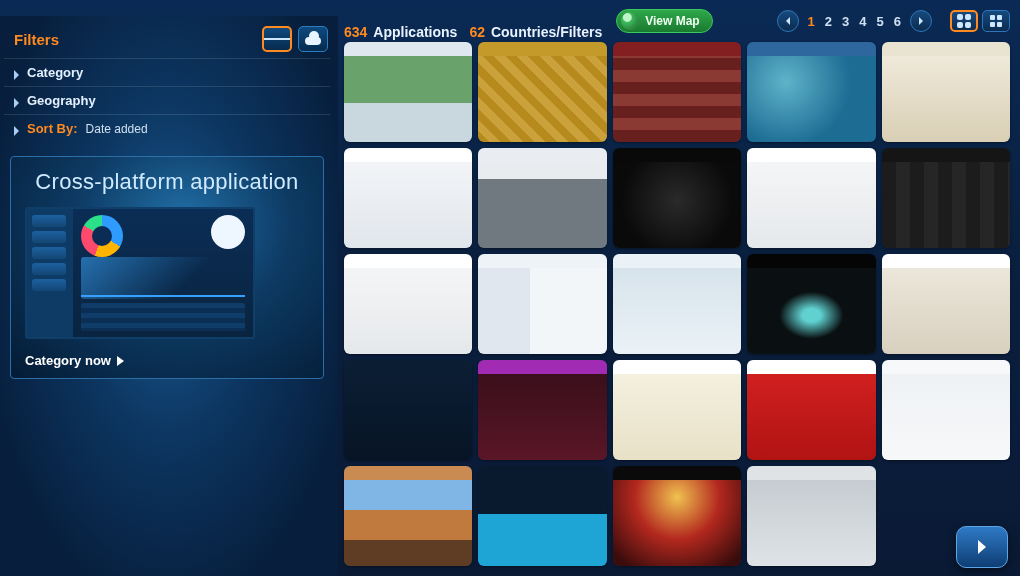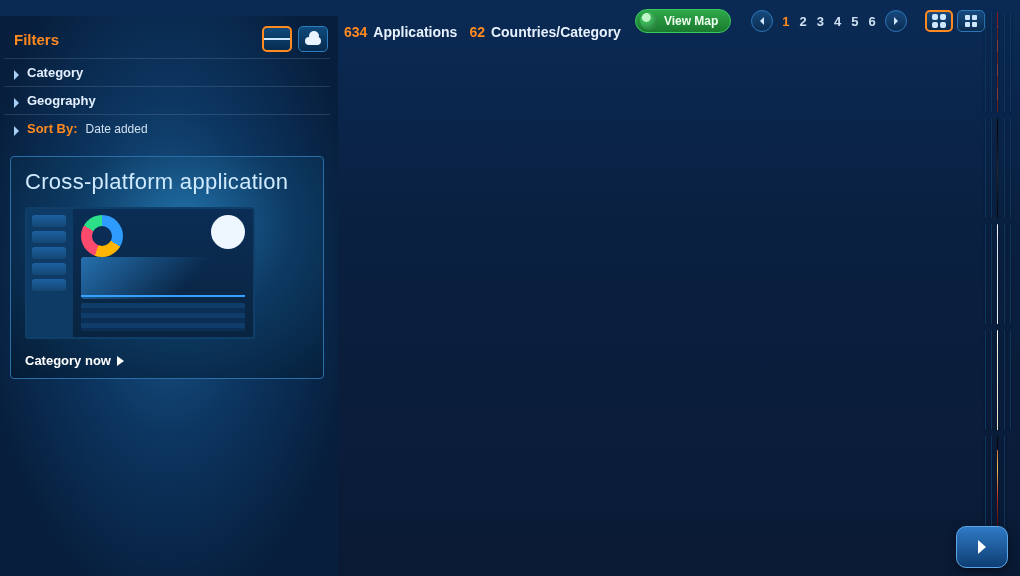--- a/index.html
+++ b/index.html
@@ -57,21 +57,21 @@
   .promo {
     margin: 14px 6px 0 6px;
     border: 1px solid #2c6ea8;
     border-radius: 4px;
     background: radial-gradient(ellipse at 55% 30%, #2170a8 0%, #0d3a63 45%, #041b34 100%);
     padding: 12px 14px 10px 14px;
     position: relative;
   }
   .promo h2 {
     font-weight:300; font-size:22px; color:#cfeaff; letter-spacing:0.3px;
-    margin-bottom:4px; text-align:left;
+    margin-bottom:4px; text-align:center;
   }
   .promo .sub { text-align:right; font-size:12.5px; color:#dff0ff; line-height:1.4; }
   .promo .sub strong { font-weight:600; }
   .promo .hero {
     margin-top:12px; width: 230px; height: 132px; border-radius:3px; overflow:hidden;
     background: linear-gradient(#0b2d55,#092440);
     border: 2px solid #0f3e69;
     display:flex;
   }
   .hero-left { width:46px; background:#0e3a66; display:flex; flex-direction:column; gap:4px; padding:6px 5px;}
@@ -91,21 +91,21 @@
     background: repeating-linear-gradient(#0f3c68 0 5px,#0b2f54 5px 10px); border-radius:2px;}
   .promo-bottom { display:flex; align-items:center; justify-content:space-between; margin-top:14px;}
   .explore { color:#fff; font-size:13px; font-weight:600; display:flex; align-items:center; gap:6px; cursor:pointer;}
   .explore .play{ width:0;height:0;border-top:5px solid transparent;border-bottom:5px solid transparent;border-left:7px solid #fff;}
   .brand { text-align:right; }
   .brand .logo{ color:#d8e7f3; font-size:13px; letter-spacing:.5px;}
   .brand .logo b{ color:#fff; }
   .brand .tag{ color:#6d8aa6; font-size:8.5px; display:block; margin-top:-1px;}
 
   
-  .main { flex:1; padding: 6px 10px 6px 6px; display:flex; flex-direction:row; }
+  .main { flex:1; padding: 6px 10px 6px 6px; display:flex; flex-direction:column; }
   .topbar {
     height: 30px;
     display:flex; align-items:center; gap:10px;
   }
   .stats { display:flex; align-items:baseline; gap:6px; font-size:14px; }
   .stats .n1 { color:#ff8a1f; font-weight:bold; }
   .stats .n2 { color:#ff8a1f; font-weight:bold; margin-left:6px;margin-top:22px;}
   .stats span.lbl { color:#e8f2ff; font-weight:600;}
   .viewmap {
     margin-left:4px;
@@ -257,21 +257,21 @@
     </div>
   </div>
 </aside>
 
 <main class="main">
   <div class="topbar">
     <div class="stats">
       <span class="n1">634</span>
       <span class="lbl">Applications</span>
       <span class="n2">62</span>
-      <span class="lbl">Countries/Category</span>
+      <span class="lbl">Countries/Filters</span>
     </div>
     <div class="viewmap">
       <div class="globe"></div>
       <span>View Map</span>
     </div>
     <div class="spacer"></div>
     <div class="pager">
       <div class="nav">
         <svg viewBox="0 0 10 10">
             <path d="M7 1 3 5l4 4z"></path>

